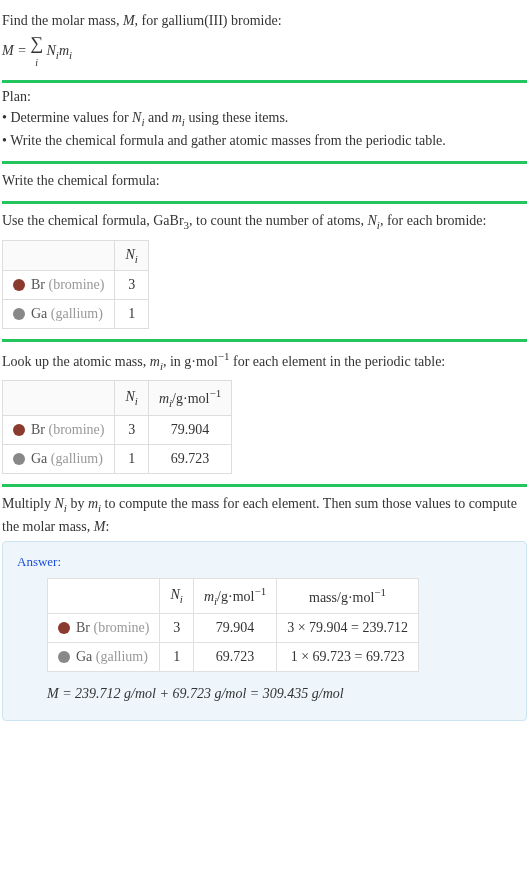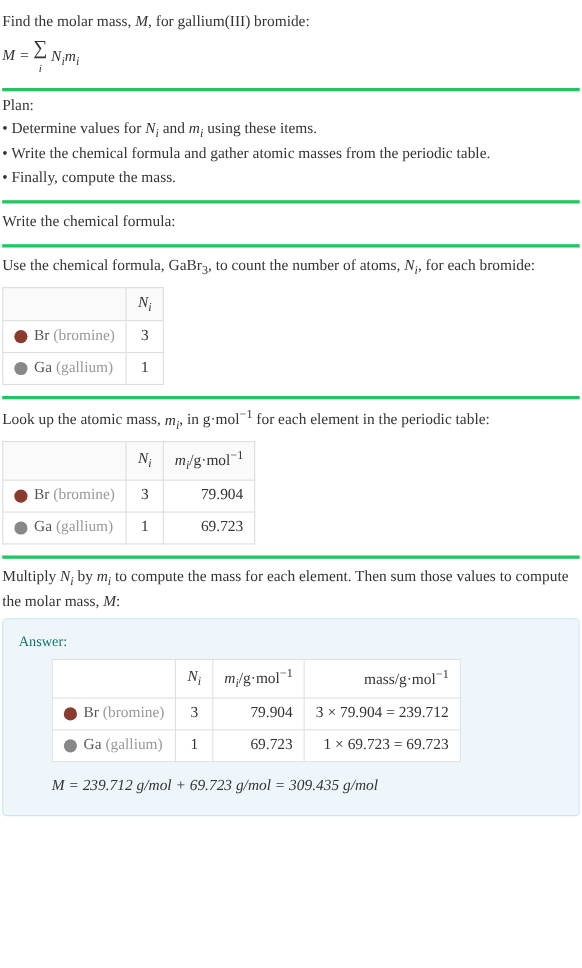--- a/index.html
+++ b/index.html
@@ -46,21 +46,21 @@
     .italic {
       font-style: italic;
     }
     table {
       border-collapse: collapse;
       margin-top: 6px;
     }
     th, td {
       border: 1px solid #ddd;
       padding: 6px 10px;
-      text-align: right;
+      text-align: center;
       font-weight: normal;
     }
     th {
       background: #fafafa;
     }
     .element-cell {
       display: flex;
       align-items: center;
       gap: 6px;
     }
@@ -86,21 +86,21 @@
       text-align: center;
     }
     .answer-box {
       background: #eef6fb;
       border: 1px solid #cce5f2;
       border-radius: 4px;
       padding: 12px 14px 18px 14px;
       margin-top: 4px;
     }
     .answer-title {
-      color: #0f766e;
+      color: #1d4ed8;
       font-size: 13px;
       margin-bottom: 8px;
     }
     .answer-box table {
       margin-left: 30px;
       background: #fff;
     }
     .answer-box th, .answer-box td {
       border: 1px solid #e0e0e0;
       background: #fff;
@@ -126,21 +126,20 @@
       <span style="font-size:18px;">∑</span><br><span style="font-size:10px; font-style:italic;">i</span>
     </span> <span class="italic">N<span class="sub">i</span>m<span class="sub">i</span></span>
   </div>
 </div>
 
 <div class="section">
   <div>Plan:</div>
   <div class="plan-list">
     <div class="plan-item">• Determine values for <span class="italic">N<span class="sub">i</span></span> and <span class="italic">m<span class="sub">i</span></span> using these items.</div>
     <div class="plan-item">• Write the chemical formula and gather atomic masses from the periodic table.</div>
-    <div class="plan-item">• Finally, compute the mass.</div>
   </div>
 </div>
 
 <div class="section">
   <div class="step-text">Write the chemical formula:</div>
 </div>
 
 <div class="section">
   <div class="step-text">
     <span>Use the chemical formula, GaBr</span><span class="sub">3</span><span>, to count the number of atoms, </span><span class="italic">N<span class="sub">i</span></span><span>, for each bromide:</span>

